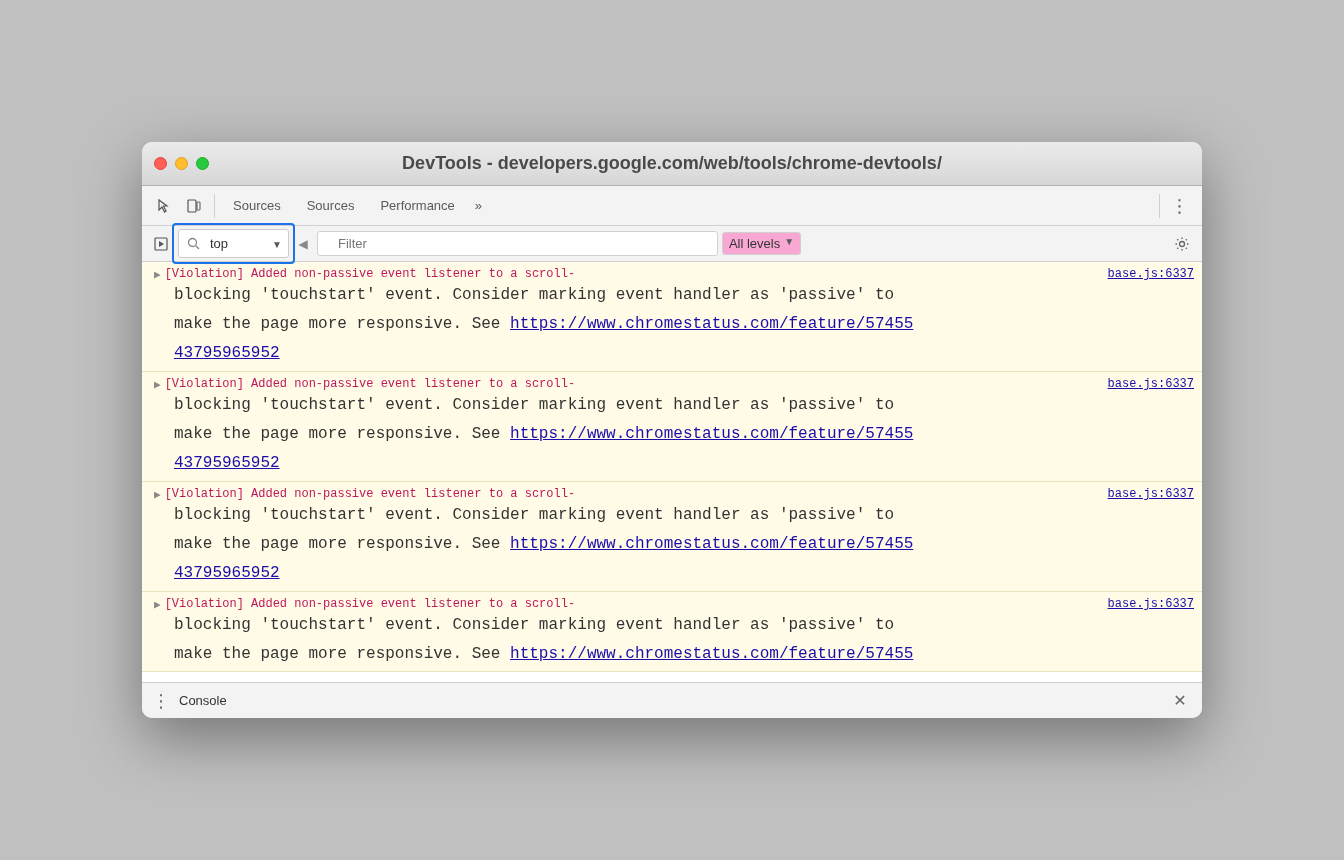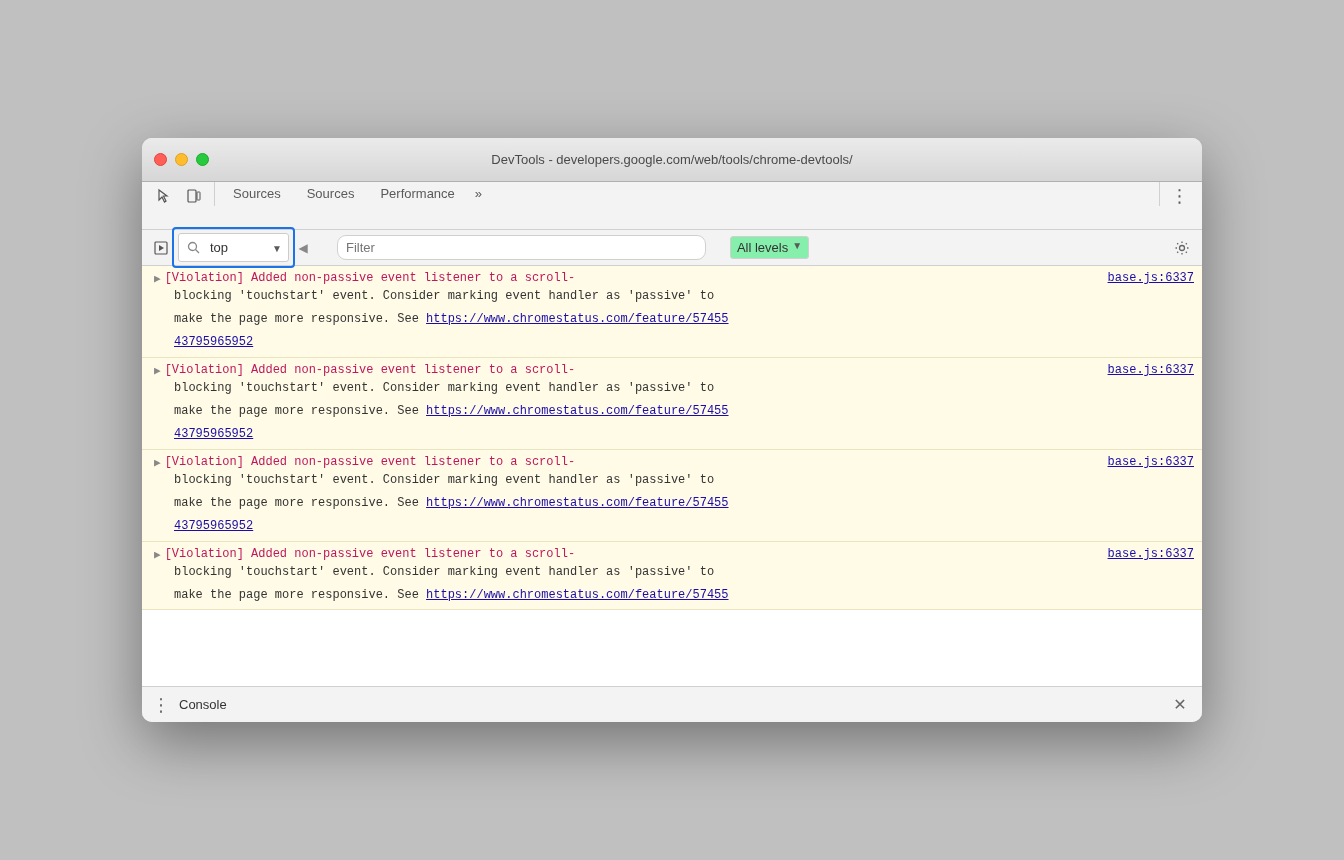--- a/index.html
+++ b/index.html
@@ -47,33 +47,33 @@
     }
 
     .btn-close { background: #ff5f56; border: 1px solid #e0443e; }
     .btn-minimize { background: #ffbd2e; border: 1px solid #dea123; }
     .btn-maximize { background: #27c93f; border: 1px solid #1aab29; }
 
     .title-text {
       position: absolute;
       left: 50%;
       transform: translateX(-50%);
-      font-size: 13px;
+      font-size: 18px;
       color: #4a4a4a;
-      font-weight: 400;
+      font-weight: 700;
       white-space: nowrap;
     }
 
     
     .devtools-toolbar {
       background: #f3f3f3;
       border-bottom: 1px solid #d0d0d0;
-      height: 48px;
-      display: flex;
-      align-items: flex-start;
+      height: 40px;
+      display: flex;
+      align-items: center;
       padding: 0 8px;
       gap: 2px;
     }
 
     .toolbar-icon-btn {
       width: 28px;
       height: 28px;
       border: none;
       background: none;
       cursor: pointer;
@@ -218,32 +218,32 @@
       display: flex;
       align-items: center;
       justify-content: center;
     }
 
     .filter-input {
       flex: 1;
       border: none;
       background: white;
       border: 1px solid #d0d0d0;
-      border-radius: 9px;
-      padding: 4px 8px;
+      border-radius: 3px;
+      padding: 4px 20px;
       font-size: 13px;
       outline: none;
-      margin: 0 20px;
+      margin: 0 0;
     }
 
     .levels-select-wrap {
       display: flex;
       border: 1px solid #d0d0d0;
       border-radius: 3px;
-      background: #86efac;
+      background: #f9a8d4;
       padding: 3px 6px;
       font-size: 13px;
       color: #333;
       cursor: pointer;
       white-space: nowrap;
     }
 
     .levels-arrow {
       margin-left: 4px;
       font-size: 10px;
@@ -312,21 +312,21 @@
       display: flex;
       align-items: flex-start;
       padding: 5px 8px 2px 12px;
       background: #fffbe6;
     }
 
     .msg-row-continuation {
       padding: 0 16px 5px 32px;
       background: #fffbe6;
       font-family: 'Consolas', 'Monaco', 'Courier New', monospace;
-      font-size: 12px;
+      font-size: 16px;
       color: #333;
       line-height: 1.5;
     }
 
     
     .bottom-bar {
       background: #f3f3f3;
       border-top: 1px solid #d0d0d0;
       height: 36px;
       display: flex;

